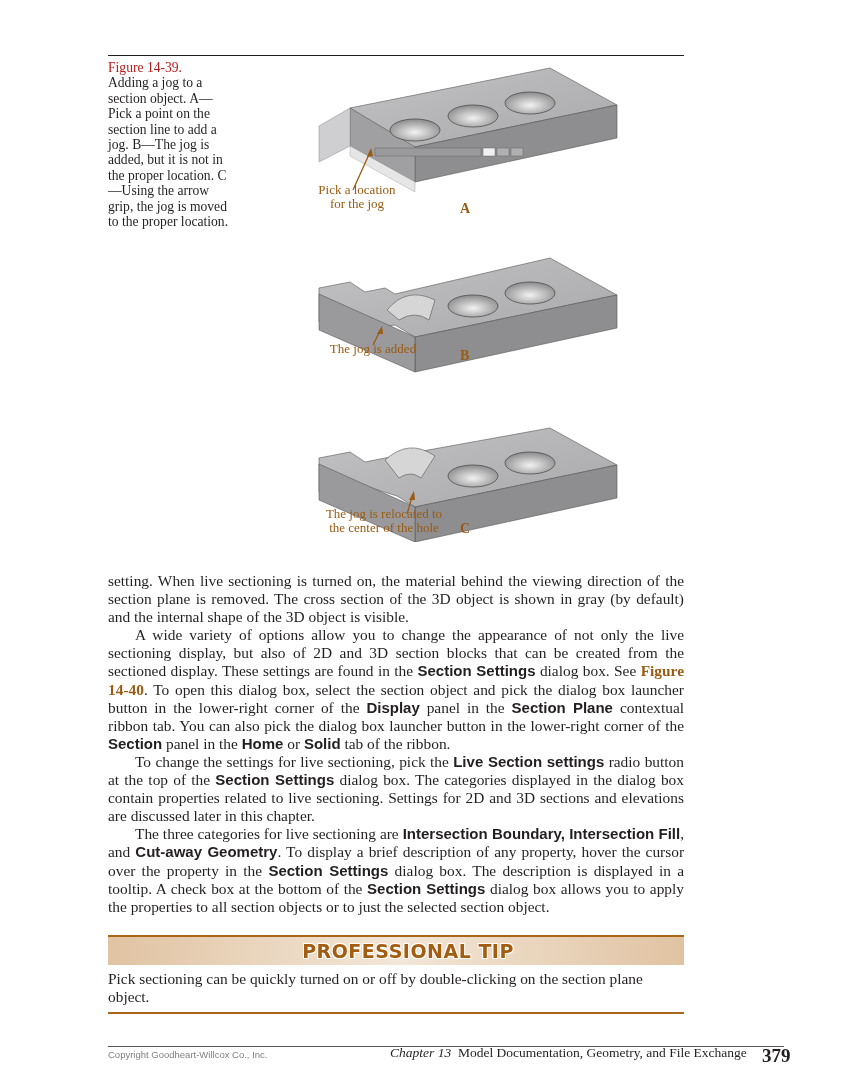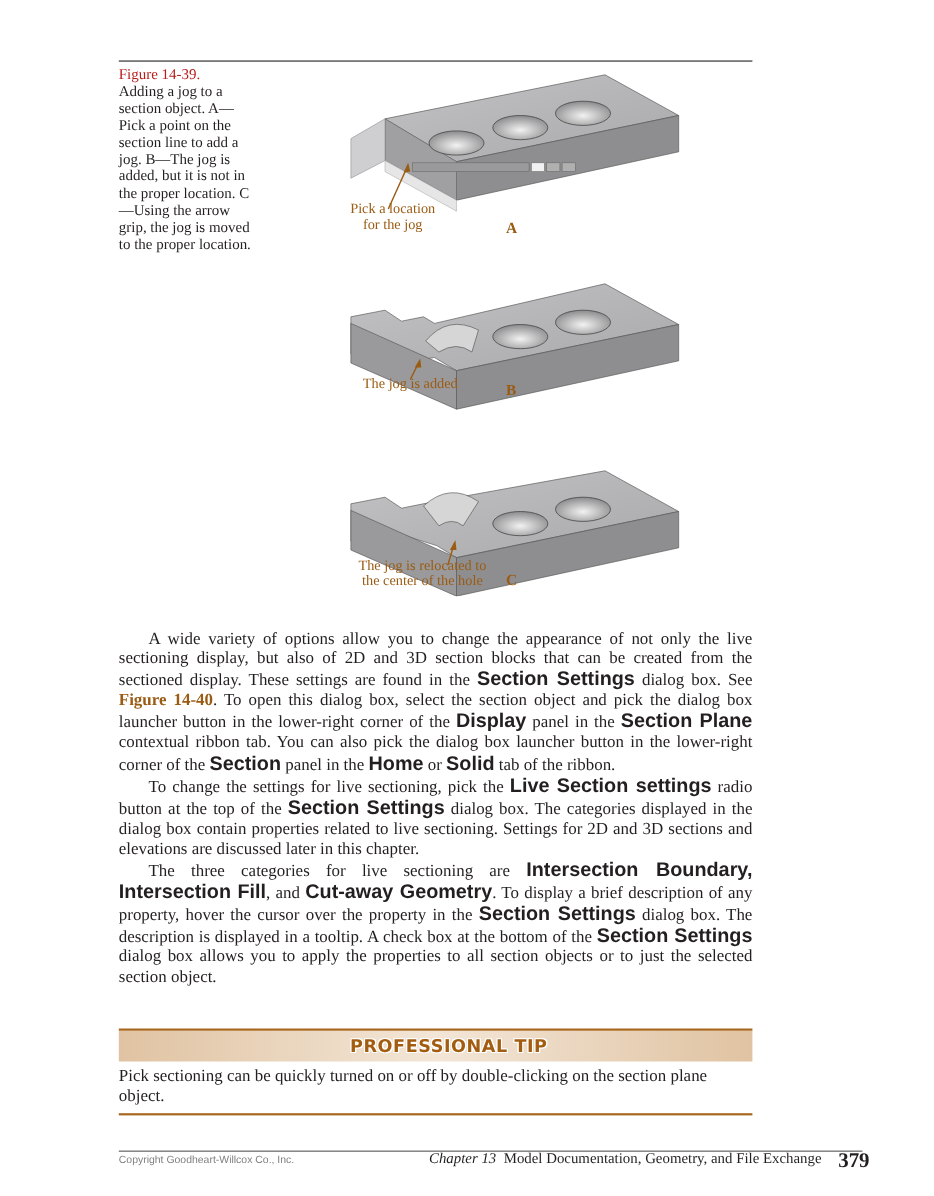--- a/index.html
+++ b/index.html
@@ -8,27 +8,27 @@
   .top-rule { position: absolute; left: 108px; top: 55px; width: 576px; height: 0; border-top: 1.5px solid #231f20; }
   .caption { position: absolute; left: 108px; top: 60px; width: 125px; font-size: 13.6px; line-height: 15.4px; }
   .caption .fig-label { color: #b91c1c; font-weight: normal; display: block; }
   .figure { position: absolute; left: 305px; top: 62px; width: 385px; height: 480px; }
   .figure svg { position: absolute; left: 0; top: 0; }
   .callout { position: absolute; color: #9a5b13; font-size: 13px; line-height: 14px; text-align: center; }
   .panel-letter { position: absolute; color: #9a5b13; font-weight: bold; font-size: 14px; }
   .body-text { position: absolute; left: 108px; top: 572px; width: 576px; font-size: 15.4px; line-height: 18.1px; text-align: justify; }
   .body-text p { margin: 0; }
   .body-text p.indent { text-indent: 27px; }
-  .sans-b { font-family: "Liberation Sans", "DejaVu Sans", sans-serif; font-weight: bold; font-size: 18px; margin-top: 12px; }
+  .sans-b { font-family: "Liberation Sans", "DejaVu Sans", sans-serif; font-weight: bold; font-size: 15px; margin-top: 12px; }
   .figref { color: #9a5b13; font-weight: bold; }
   .tip-box { position: absolute; left: 108px; top: 935px; width: 576px; }
   .tip-header { height: 28px; border-top: 2px solid #a8661c;
                background: linear-gradient(to right, #e0c3a2 0%, #f3e6d7 50%, #e0c3a2 100%);
                text-align: center; }
-  .tip-title { font-family: "DejaVu Sans", "Liberation Sans", sans-serif; font-weight: bold; font-size: 16px;
+  .tip-title { font-family: "DejaVu Sans", "Liberation Sans", sans-serif; font-weight: bold; font-size: 19px;
                letter-spacing: 0.5px; color: #a35d10; line-height: 28px;
                text-shadow: 1px 1px 0 #fff, -1px -1px 0 #fff, 1px -1px 0 #fff, -1px 1px 0 #fff; margin-left: 24px; }
   .tip-text { font-size: 15.4px; line-height: 18.1px; padding-top: 5px; padding-bottom: 6px; border-bottom: 2px solid #a8661c; }
   .footer-rule { position: absolute; left: 108px; top: 1046px; width: 676px; border-top: 1px solid #555; }
   .footer-copy { position: absolute; left: 108px; top: 1049px; font-family: Liberation Sans, sans-serif;
                  font-size: 9.5px; color: #808080; }
   .footer-chapter { position: absolute; left: 390px; top: 1045px; font-size: 13.5px; }
   .footer-chapter .ch { font-style: italic; }
   .footer-page { position: absolute; left: 762px; top: 1045px; font-size: 19px; font-weight: bold; }
 </style>
@@ -107,20 +107,21 @@
   <div class="panel-letter" style="left:155px; top:286px;">B</div>
 
   <div class="callout" style="left:14px; top:445px; width:130px;text-align:center;">
     <div>The jog is relocated to</div>
     <div>the center of the hole</div>
   </div>
   <div class="panel-letter" style="left:155px; top:459px;">C</div>
 </div>
 
 <div class="body-text">
+  <p>setting. When live sectioning is turned on, the material behind the viewing direction of the section plane is removed. The cross section of the 3D object is shown in gray (by default) and the internal shape of the 3D object is visible.</p>
   <p class="indent"><span>A wide variety of options allow you to change the appearance of not only the live sectioning display, but also of 2D and 3D section blocks that can be created from the sectioned display. These settings are found in the </span><span class="sans-b">Section Settings</span><span> dialog box. See </span><span class="figref">Figure 14-40</span><span>. To open this dialog box, select the section object and pick the dialog box launcher button in the lower-right corner of the </span><span class="sans-b">Display</span><span> panel in the </span><span class="sans-b">Section Plane</span><span> contextual ribbon tab. You can also pick the dialog box launcher button in the lower-right corner of the </span><span class="sans-b">Section</span><span> panel in the </span><span class="sans-b">Home</span><span> or </span><span class="sans-b">Solid</span><span> tab of the ribbon.</span></p>
   <p class="indent"><span>To change the settings for live sectioning, pick the </span><span class="sans-b">Live Section settings</span><span> radio button at the top of the </span><span class="sans-b">Section Settings</span><span> dialog box. The categories displayed in the dialog box contain properties related to live sectioning. Settings for 2D and 3D sections and elevations are discussed later in this chapter.</span></p>
   <p class="indent"><span>The three categories for live sectioning are </span><span class="sans-b">Intersection Boundary</span><span class="sans-b">, </span><span class="sans-b">Intersection Fill</span><span>, and </span><span class="sans-b">Cut-away Geometry</span><span>. To display a brief description of any property, hover the cursor over the property in the </span><span class="sans-b">Section Settings</span><span> dialog box. The description is displayed in a tooltip. A check box at the bottom of the </span><span class="sans-b">Section Settings</span><span> dialog box allows you to apply the properties to all section objects or to just the selected section object.</span></p>
 </div>
 
 <div class="tip-box">
   <div class="tip-header">
     <span class="tip-title">PROFESSIONAL TIP</span>
   </div>
   <div class="tip-text">Pick sectioning can be quickly turned on or off by double-clicking on the section plane object.</div>

